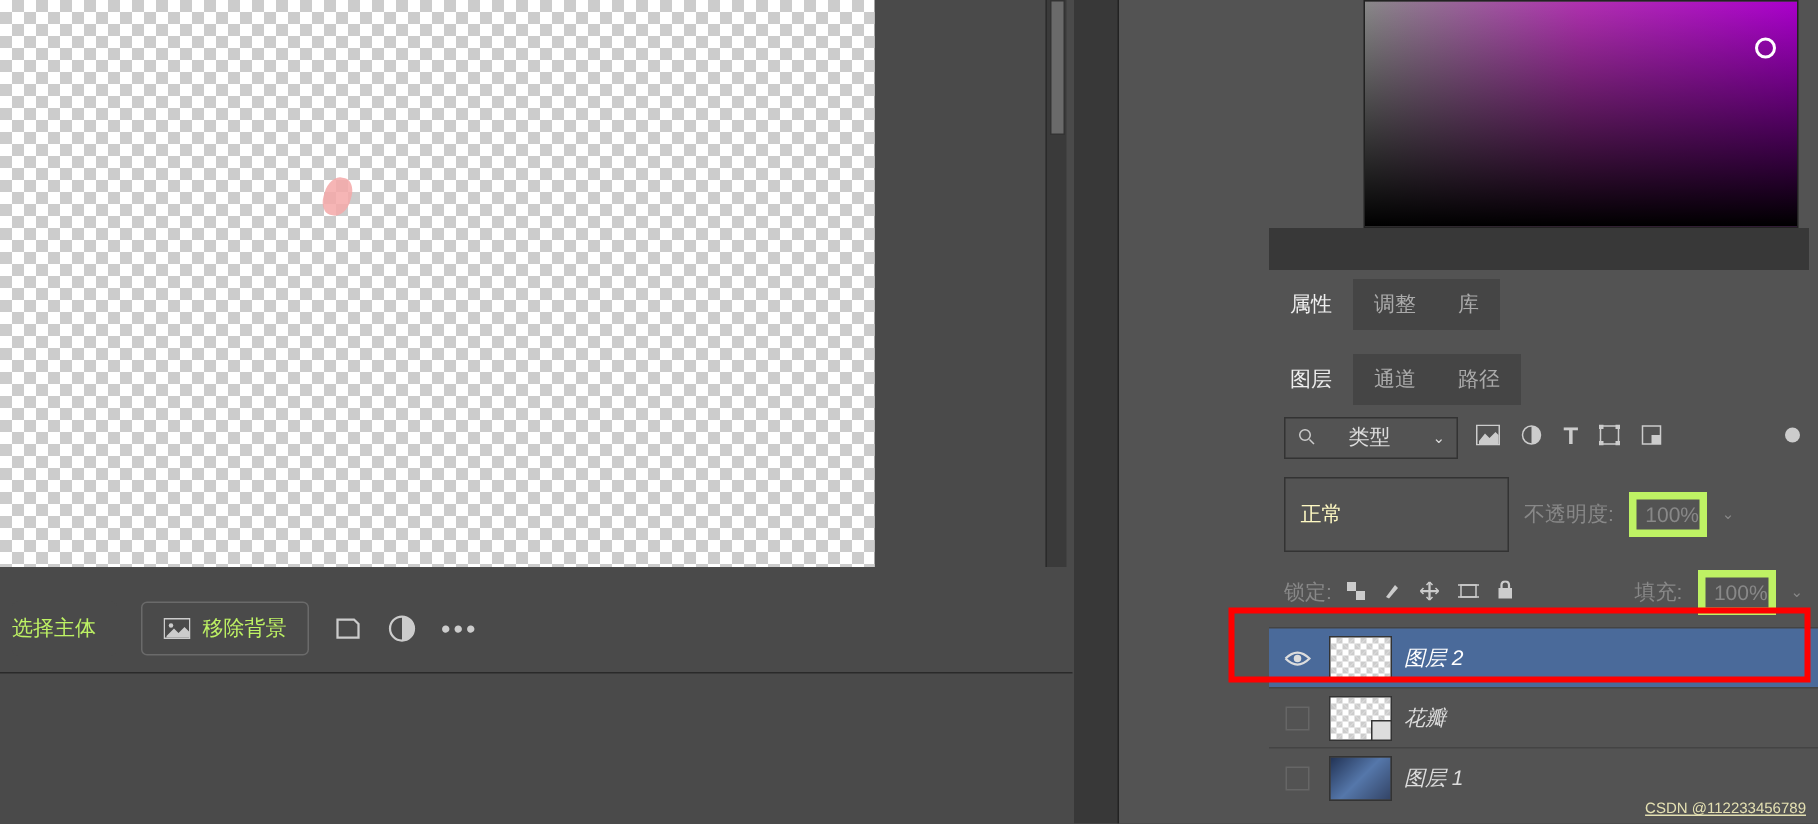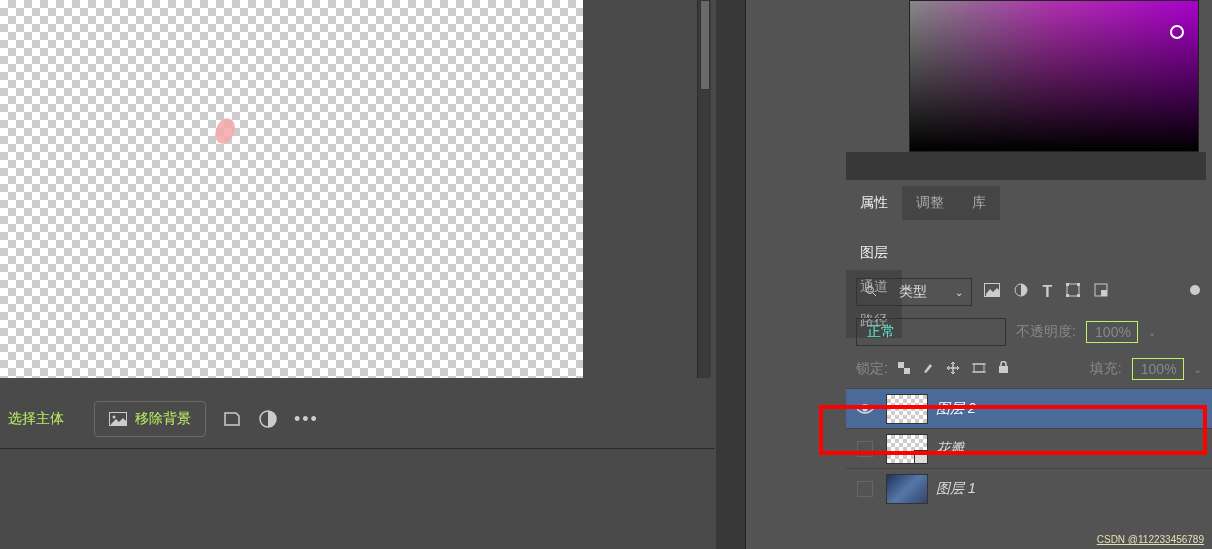--- a/index.html
+++ b/index.html
@@ -23,31 +23,31 @@
 .panels { position: absolute; left: 746px; top: 0; width: 466px; height: 549px; background: #535353; }
 
 .color-picker { position: absolute; left: 163px; top: 0; width: 290px; height: 152px;
   background: linear-gradient(to top, #000 0%, rgba(0,0,0,0) 100%), linear-gradient(to right, #888 0%, #b030b0 50%, #aa00cc 100%);
   border: 1px solid #222; }
 .color-cursor { position: absolute; right: 14px; top: 24px; width: 14px; height: 14px; border: 2px solid #fff; border-radius: 50%; }
 .below-picker { position: absolute; left: 100px; top: 152px; width: 360px; height: 28px; background: #383838; }
 
 .tab-row { position: absolute; display: flex; align-items: center; }
 .tab-row.row1 { left: 100px; top: 186px; }
-.tab-row.row2 { left: 100px; top: 236px; flex-direction: column; }
+.tab-row.row2 { left: 100px; top: 236px; }
 .tab { padding: 8px 14px; color: #aaa; font-size: 14px; background: #454545; }
 .tab.active { color: #eee; background: #535353; }
 
 .layer-panel { position: absolute; left: 100px; top: 272px; width: 366px; }
 .filter-row { display: flex; align-items: center; gap: 10px; padding: 6px 10px; }
 .type-dd { display: flex; align-items: center; gap: 22px; border: 1px solid #333; padding: 4px 8px; color: #ddd; font-size: 14px; }
 .filter-icons { display: flex; gap: 14px; color: #ccc; font-size: 16px; margin-left: 2px; }
 .blend-row, .lock-row { display: flex; align-items: center; padding: 6px 10px; color: #888; font-size: 14px; gap: 10px; }
-.blend-dd { border: 1px solid #333; padding: 4px 10px; width: 150px; color: #5eead4; }
-.pct-input { border: 1px solid #bef264; padding: 2px 6px; width: 52px; color: #888; text-align: right; }
+.blend-dd { border: 1px solid #333; padding: 15px 10px; width: 150px; color: #fef9c3; }
+.pct-input { border: 5px solid #bef264; padding: 2px 6px; width: 52px; color: #888; text-align: right; }
 .lock-icons { display: flex; gap: 12px; color: #ccc; font-size: 14px; }
 
 .layer-list { margin-top: 2px; }
 .layer-item { display: flex; align-items: center; height: 40px; padding: 0 6px; gap: 8px; border-top: 1px solid #444; }
 .eye-cell { width: 26px; display: flex; justify-content: center; color: #ccc; }
 .eye-box { width: 16px; height: 16px; border: 1px solid #666; }
 .thumb { width: 42px; height: 30px; border: 1px solid #333; background: #fff;
   background-image: linear-gradient(45deg,#ccc 25%,transparent 25%),linear-gradient(-45deg,#ccc 25%,transparent 25%),linear-gradient(45deg,transparent 75%,#ccc 75%),linear-gradient(-45deg,transparent 75%,#ccc 75%);
   background-size: 8px 8px; background-position: 0 0,0 4px,4px -4px,-4px 0; }
 .thumb.img { background: linear-gradient(135deg,#223355 0%,#5577aa 50%,#334466 100%); }

